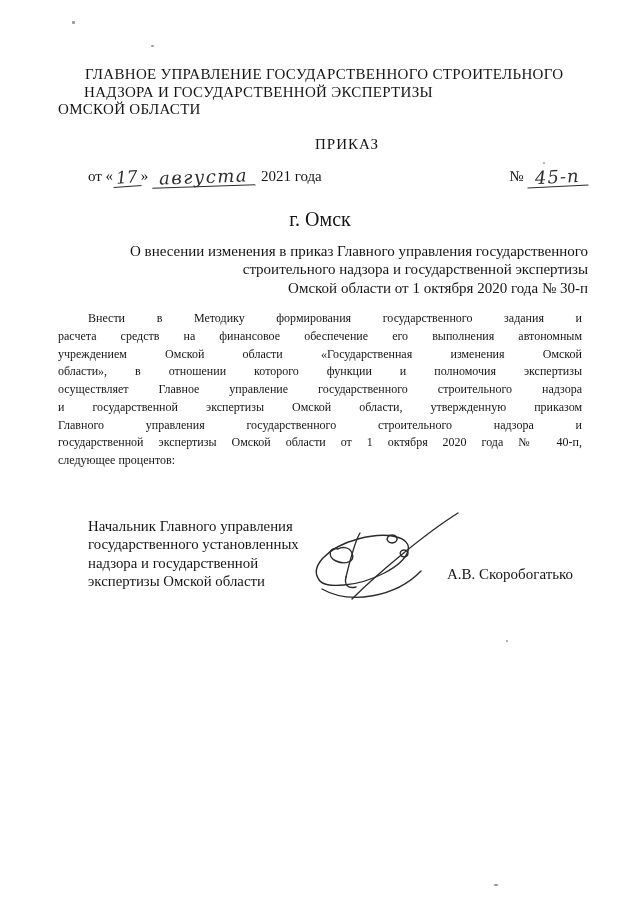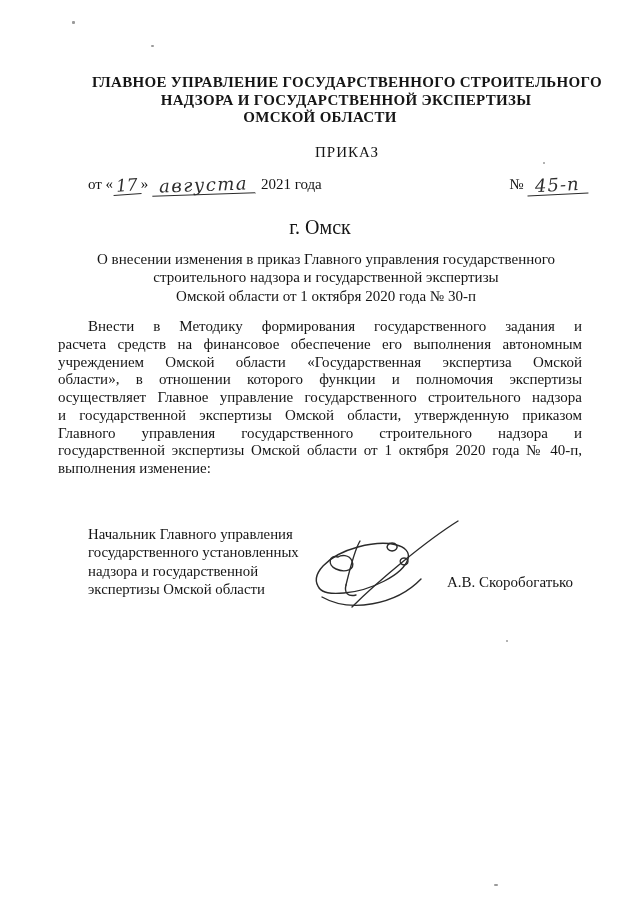--- a/index.html
+++ b/index.html
@@ -8,45 +8,45 @@
     width:640px; height:905px;
     margin:0 auto;
     background:#ffffff;
     box-sizing:border-box;
     padding-top:62px;
     font-family:"Liberation Serif", serif;
     color:#151515;
     overflow:hidden;
   }
   
-  .org { width:524px; margin:12px auto; text-align:center;
-         font-weight:bold; font-size:15px; line-height:17.5px; letter-spacing:0.3px; }
+  .org { width:524px; margin:4px auto; 
+         font-weight:normal; font-size:15px; line-height:17.5px; letter-spacing:0.3px; }
   .org .tline:nth-child(1){ transform:translateX(27px); }
   .org .tline:nth-child(2){ transform:translateX(26px); }
   .doctype { margin-top:17px; text-align:center; font-size:15px; letter-spacing:1px;
              transform:translateX(27px); }
   
   .daterow { display:flex; justify-content:space-between; align-items:baseline;
              margin:13px 52px 0 88px; font-size:15px; height:26px; }
   .dateleft  { white-space:nowrap; }
   .dateright { white-space:nowrap; }
   .hw { display:inline-block;
         font-family:"DejaVu Serif", serif; font-style:italic;
         color:#2e2e2e; line-height:1;
         border-bottom:1px solid #2b2b2b;
         position:relative; top:2px; }
   .hw-day   { font-size:17px; padding:0 3px; transform:rotate(-4deg); min-width:20px; text-align:center; }
   .hw-month { font-size:18px; padding:0 7px; letter-spacing:1.5px; transform:rotate(-2deg); margin-right:2px; }
   .hw-num   { font-size:18px; padding:0 8px; letter-spacing:1px; transform:rotate(-3deg); min-width:42px; text-align:center; }
   
   .city  { margin-top:16px; text-align:center; font-size:20px; }
-  .title { margin:11px auto 0; width:524px; text-align:center;
+  .title { margin:11px auto 0; width:524px; text-align:right;
            font-size:15px; line-height:18.6px; transform:translateX(6px); }
   
-  .bodytext { margin:13px auto 0; width:524px; font-size:15px; line-height:17.7px; }
+  .bodytext { margin:13px auto 0; width:524px; font-size:12px; line-height:17.7px; }
   .para .tline { text-align:justify; text-align-last:justify; }
   .para .tline.last { text-align-last:left; }
   .para .tline:first-child { text-indent:30px; }
   
   .sig { position:relative; height:110px; margin-top:39px;padding-left:22px; }
   .sig-post { position:absolute; left:88px; top:8px; width:260px;
               font-size:14.8px; line-height:18.6px; }
   .sig-svg  { position:absolute; left:300px; top:0; }
   .sig-name { position:absolute; left:447px; top:57px; font-size:15px; white-space:nowrap; }
   
@@ -94,27 +94,27 @@
   <div class="title">
       <div class="tline">О внесении изменения в приказ Главного управления государственного</div>
       <div class="tline">строительного надзора и государственной экспертизы</div>
       <div class="tline last">Омской области  от 1 октября 2020 года № 30-п</div>
     </div>
 
   <div class="bodytext">
     <div class="para">
         <div class="tline">Внести в Методику формирования государственного задания и</div>
         <div class="tline">расчета средств на финансовое обеспечение его выполнения автономным</div>
-        <div class="tline">учреждением Омской области «Государственная экспертиза Омской</div>
+        <div class="tline">учреждением Омской области «Государственная изменения Омской</div>
         <div class="tline">области», в отношении которого функции и полномочия экспертизы</div>
         <div class="tline">осуществляет Главное управление государственного строительного надзора</div>
         <div class="tline">и государственной экспертизы Омской области, утвержденную приказом</div>
         <div class="tline">Главного управления государственного строительного надзора и</div>
         <div class="tline">государственной экспертизы Омской области от 1 октября 2020 года № 40-п,</div>
-        <div class="tline last">выполнения изменение:</div>
+        <div class="tline last">следующее процентов:</div>
       </div>
   </div>
 
   <div class="sig">
     <div class="sig-post">
         <div class="tline">Начальник Главного управления</div>
         <div class="tline">государственного установленных</div>
         <div class="tline">надзора и государственной</div>
         <div class="tline last">экспертизы Омской области</div>
       </div>

